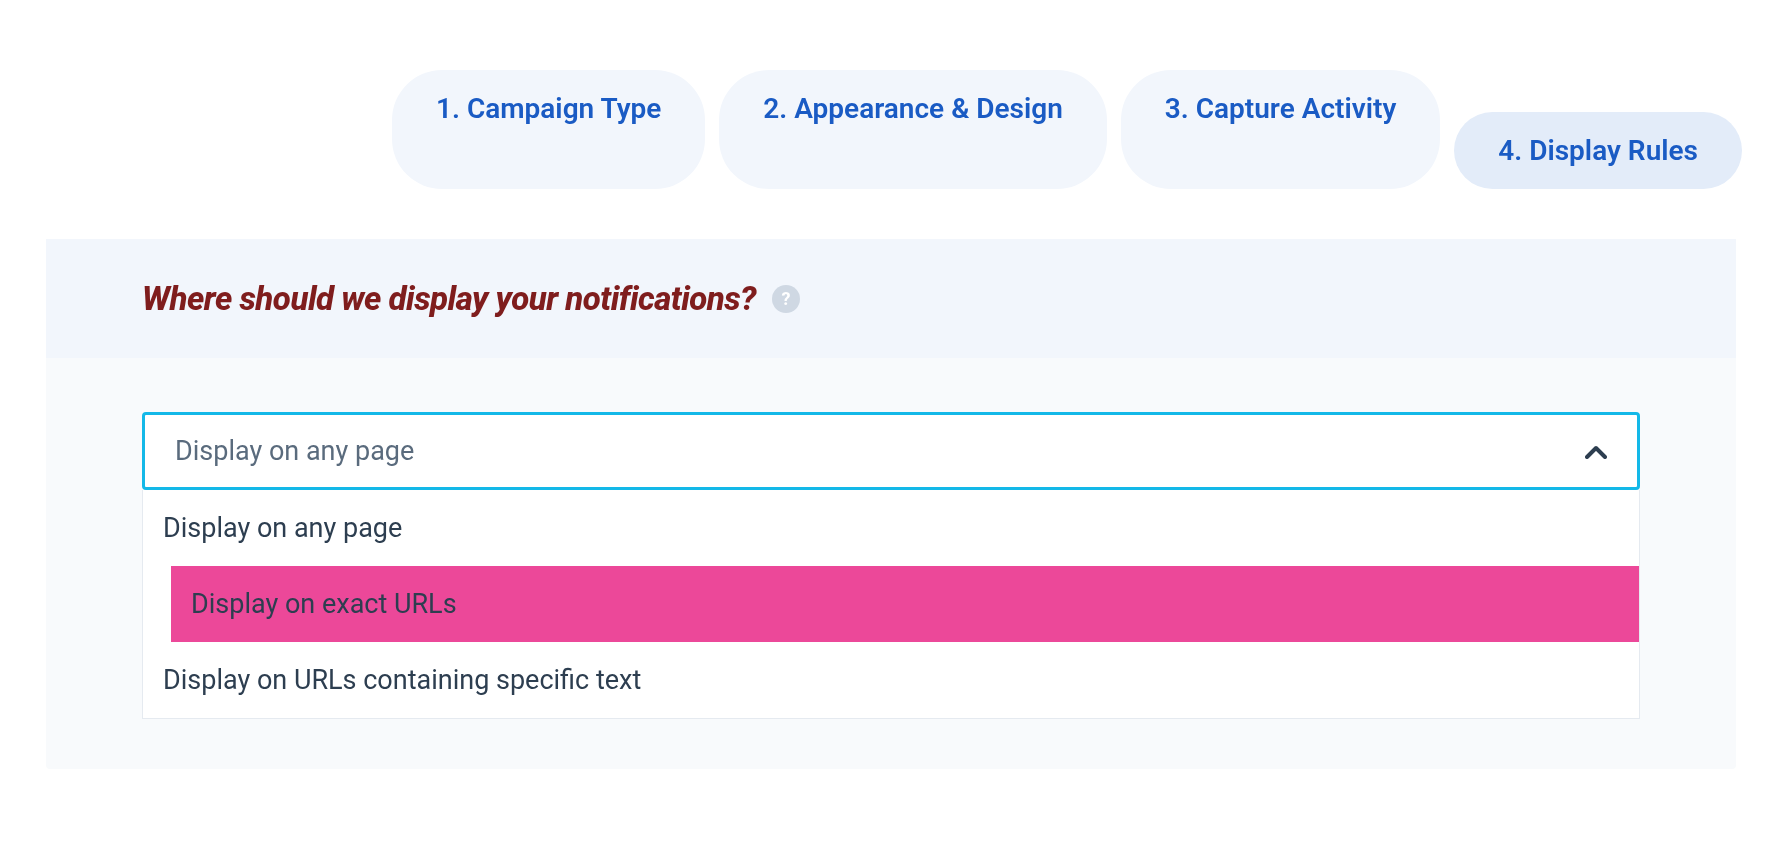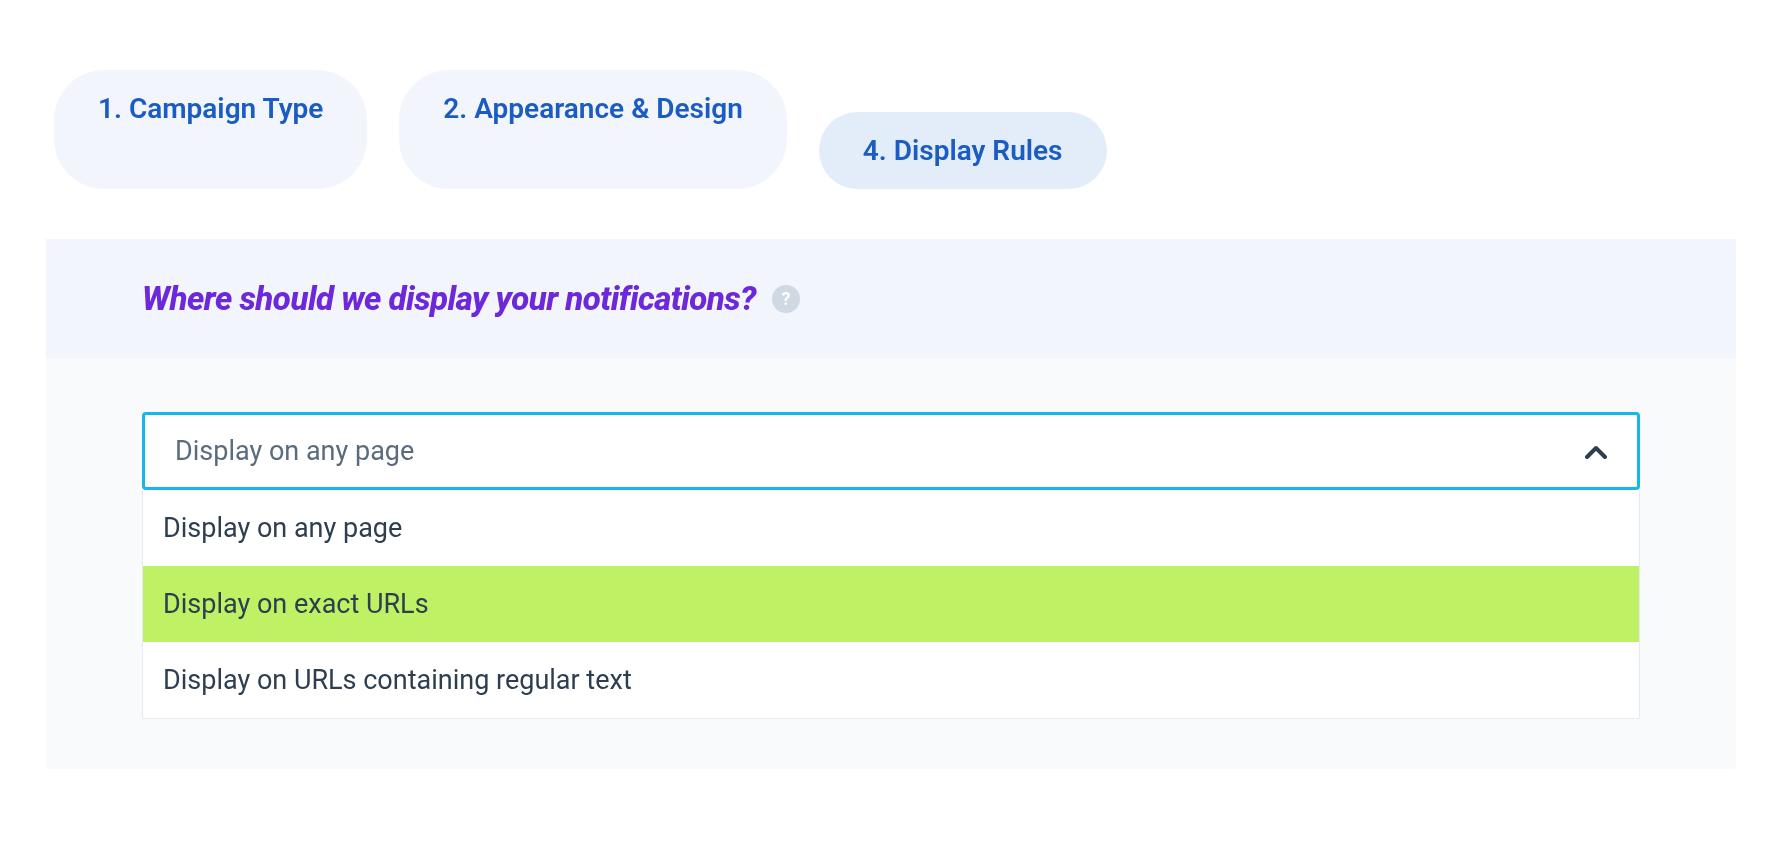--- a/index.html
+++ b/index.html
@@ -9,23 +9,24 @@
     }
     body {
       font-family: -apple-system, BlinkMacSystemFont, "Segoe UI", Roboto, Helvetica, Arial, sans-serif;
       background: #ffffff;
       width: 1782px;
       height: 850px;
       padding: 70px 40px;
     }
     .steps-container {
       display: flex;
-      gap: 32px;
+      gap: 14px;
       margin-bottom: 50px;
       padding-left: 14px;
+      justify-content: flex-end;
     }
     .step-pill {
       background: #f2f6fc;
       color: #1a5bc4;
       font-size: 28px;
       font-weight: 600;
       padding: 22px 44px;
       border-radius: 50px;
       cursor: pointer;
       white-space: nowrap;
@@ -44,21 +45,21 @@
       background: #f2f6fc;
       padding: 40px 96px;
       display: flex;
       align-items: center;
       gap: 16px;
     }
     .panel-title {
       font-size: 33px;
       font-weight: 800;
       font-style: italic;
-      color: #6d28d9;
+      color: #7f1d1d;
       letter-spacing: -0.5px;
     }
     .help-icon {
       width: 28px;
       height: 28px;
       border-radius: 50%;
       background: #cfd8e3;
       color: #ffffff;
       display: flex;
       align-items: center;
@@ -99,32 +100,34 @@
       margin: 0 96px;
     }
     .dropdown-option {
       padding: 22px 20px;
       font-size: 27px;
       color: #2d3e50;
       cursor: pointer;
       font-weight: 400;
     }
     .dropdown-option.highlighted {
-      background: #bef264;
+      background: #ec4899;
+      margin-left: 28px;
     }
     .chevron-svg {
       transform: rotate(180deg);
     }
   </style>
 </head>
 <body>
 
 <div class="steps-container">
   <div class="step-pill">1. Campaign Type</div>
   <div class="step-pill">2. Appearance &amp; Design</div>
+  <div class="step-pill">3. Capture Activity</div>
   <div class="step-pill active">4. Display Rules</div>
 </div>
 
 <div class="content-panel">
   <div class="panel-header">
     <h2 class="panel-title">Where should we display your notifications?</h2>
     <div class="help-icon">?</div>
   </div>
 
   <div class="select-wrapper">
@@ -134,15 +137,15 @@
         <svg class="chevron-svg" width="22" height="14" viewBox="0 0 22 14" fill="none">
           <path d="M2 2 L11 11 L20 2" stroke="#2d3e50" stroke-width="4" stroke-linecap="round" stroke-linejoin="round"></path>
         </svg>
       </span>
     </div>
   </div>
 
   <div class="dropdown-list">
     <div class="dropdown-option">Display on any page</div>
     <div class="dropdown-option highlighted">Display on exact URLs</div>
-    <div class="dropdown-option">Display on URLs containing regular text</div>
+    <div class="dropdown-option">Display on URLs containing specific text</div>
   </div>
 </div>
 
 </body></html>

